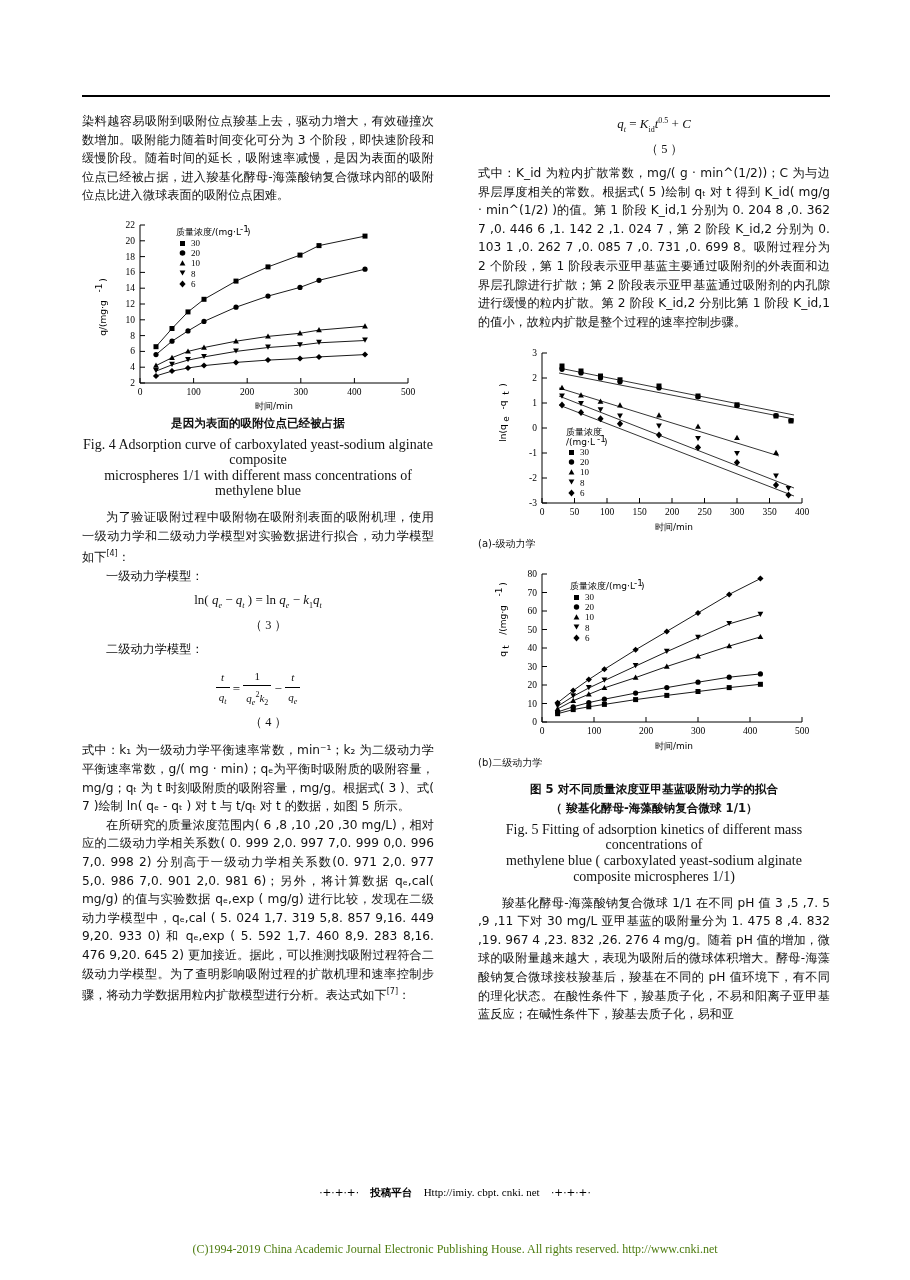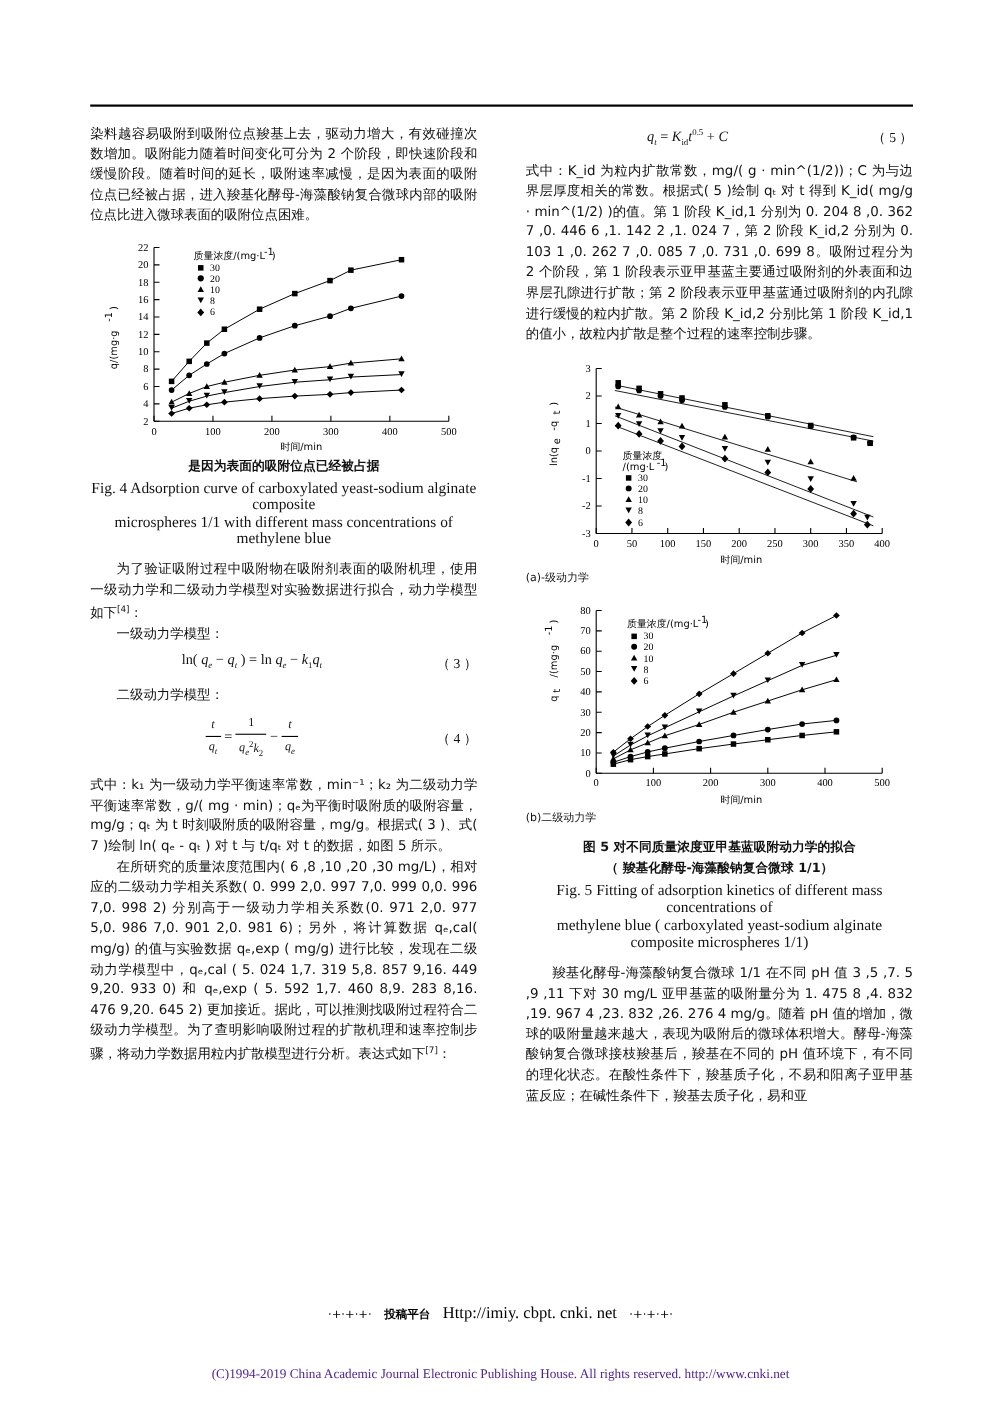--- a/index.html
+++ b/index.html
@@ -37,21 +37,21 @@
     font-size:12.4px;line-height:18.6px;
     text-align:justify;
   }
   .col.left{left:82px;}
   .col.right{left:478px;}
   p{margin:0;text-indent:0;}
   p.ind{text-indent:24px;}
   .cn{font-family:"DejaVu Sans", sans-serif;font-size:12.2px;line-height:18.6px;}
   .eqline{
     display:flex;align-items:center;justify-content:space-between;
-    margin:6px 0 6px 0;font-family:"Liberation Serif", serif;
+    margin:6px 0 6px 0;font-family:"Liberation Serif", serif;flex-direction:column;
   }
   .eqbody{flex:1;text-align:center;font-size:13px;}
   .eqnum{width:58px;text-align:right;font-size:12.4px;}
   i{font-family:"Liberation Serif", serif;}
   sub{font-size:8px;}
   sup{font-size:8px;}
   .frac{display:inline-block;text-align:center;vertical-align:middle;font-size:11px;}
   .frac .num{display:block;border-bottom:1px solid #000;padding:0 3px;}
   .frac .den{display:block;padding:0 3px;}
   
@@ -70,36 +70,36 @@
   }
   svg{display:block;margin:0 auto;}
   .axt{font-family:"DejaVu Sans", sans-serif;font-size:9px;fill:#000;}
   .axn{font-family:"Liberation Serif", serif;font-size:9.5px;fill:#000;}
   .legn{font-family:"Liberation Serif", serif;font-size:9px;fill:#000;}
   
   .footer{
     position:absolute;left:0;top:1186px;width:910px;text-align:center;
     font-family:"DejaVu Sans", sans-serif;font-size:10.5px;color:#000;
   }
-  .footer .mono{font-family:"Liberation Serif", serif;font-size:15px;}
+  .footer .mono{font-family:"Liberation Serif", serif;font-size:11px;}
   .copyright{
     position:absolute;left:0;top:1242px;width:910px;text-align:center;
-    font-family:"Liberation Serif", serif;font-size:12px;color:#4c1d95;
+    font-family:"Liberation Serif", serif;font-size:12px;color:#4d7c0f;
   }
 </style>
 </head>
 <body>
 
 <div class="page">
 
   <div class="rule"></div>
 
   <div class="col left">
 
-    <p class="cn">染料越容易吸附到吸附位点羧基上去，驱动力增大，有效碰撞次数增加。吸附能力随着时间变化可分为 2 个阶段，即快速阶段和缓慢阶段。随着时间的延长，吸附速率减慢，是因为表面的吸附位点已经被占据，进入羧基化酵母-海藻酸钠复合微球内部的吸附位点比进入微球表面的吸附位点困难。</p>
+    <p class="cn">染料越容易吸附到吸附位点羧基上去，驱动力增大，有效碰撞次数增加。吸附能力随着时间变化可分为 3 个阶段，即快速阶段和缓慢阶段。随着时间的延长，吸附速率减慢，是因为表面的吸附位点已经被占据，进入羧基化酵母-海藻酸钠复合微球内部的吸附位点比进入微球表面的吸附位点困难。</p>
 
     <div class="figbox">
       <svg width="340" height="200" viewBox="0 0 340 200">
 
         <line x1="52" y1="170" x2="320" y2="170" stroke="#000" stroke-width="1"></line>
         <line x1="52" y1="170" x2="52" y2="12" stroke="#000" stroke-width="1"></line>
 
         <g stroke="#000" stroke-width="1">
           <line x1="52" y1="170" x2="52" y2="165"></line>
           <line x1="105.6" y1="170" x2="105.6" y2="165"></line>

